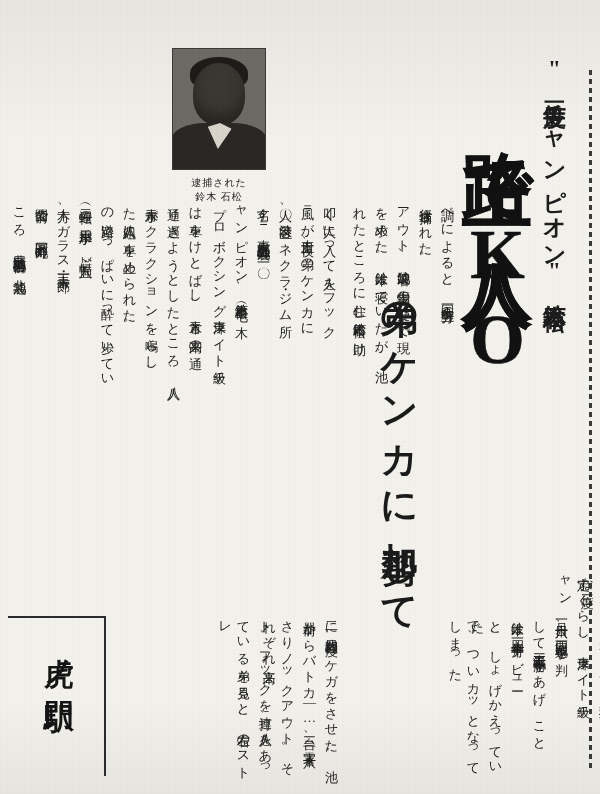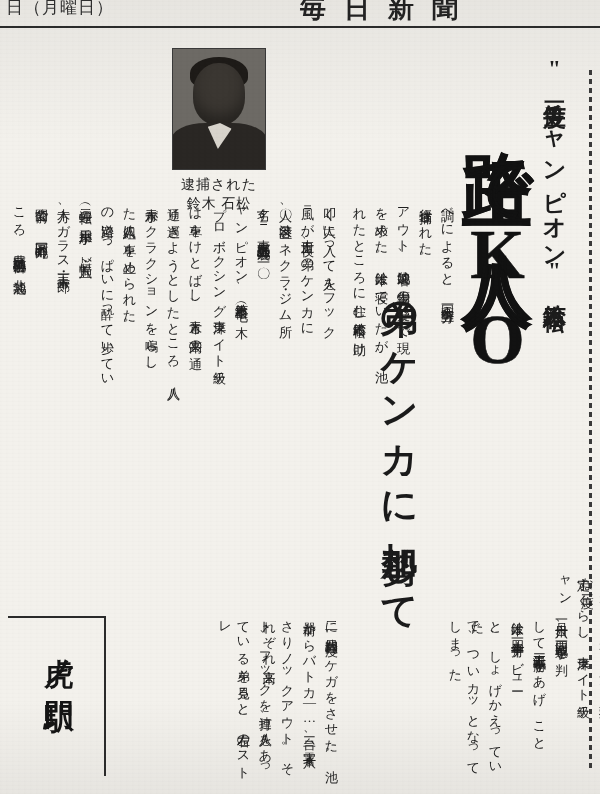--- a/index.html
+++ b/index.html
@@ -167,21 +167,21 @@
     clip-path: polygon(50% 0, 100% 18%, 50% 100%, 0 18%);
   }
   .caption {
     position: absolute;
     top: 176px;
     left: 176px;
     width: 86px;
     height: 60px;
   }
   .caption .cap-line {
-    font-size: 14px;
+    font-size: 10px;
     letter-spacing: 1px;
     line-height: 1.35;
     text-align: center;
     color: #222;
   }
 
   
   .body-zone {
     position: absolute;
     top: 198px;
@@ -267,24 +267,20 @@
     width: 2px;
     height: 160px;
     background: #2b2b2b;
   }
 </style>
 </head>
 <body>
 
 <div id="page">
 
-  <div class="masthead">
-    <div class="mh-date">日（月曜日）</div>
-    <div class="mh-title">毎日新聞</div>
-  </div>
 
   <div class="edge-rule"></div>
 
   <div class="headline-zone">
     <div class="vtext kicker">"三度笠チャンピオン"鈴木石松</div>
     <div class="vtext headline-main">路上で八人KO</div>
     <div class="vtext headline-sub">弟のケンカに加勢して</div>
   </div>
 
   <div class="photo-box">

